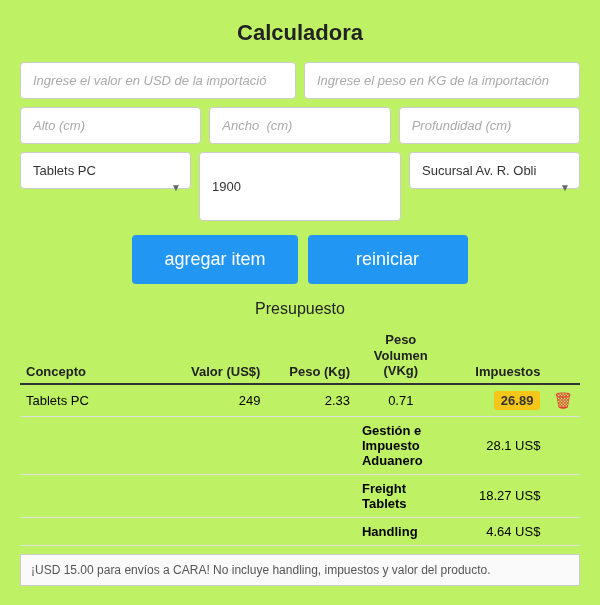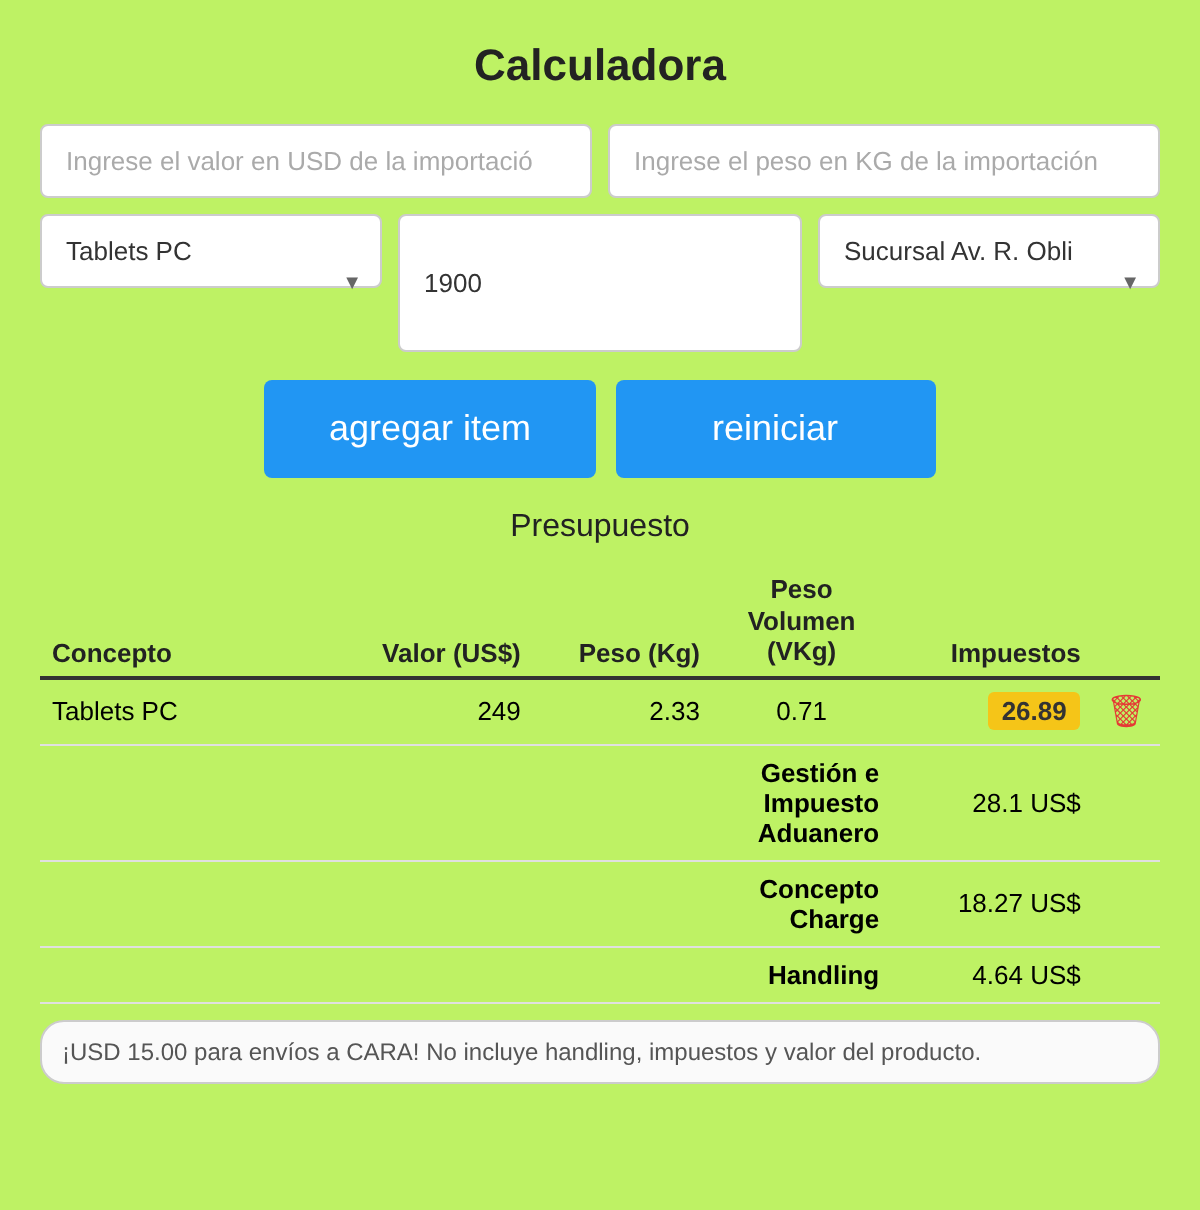--- a/index.html
+++ b/index.html
@@ -33,20 +33,21 @@
     .input-field {
       flex: 1;
       border: 1px solid #ccc;
       border-radius: 4px;
       padding: 10px 12px;
       font-size: 13px;
       color: #888;
       background: #fff;
       outline: none;
       width: 100%;
+      font-style: italic;
     }
     .input-field::placeholder {
       color: #aaa;
     }
     .select-wrap {
       flex: 1;
       position: relative;
     }
     .select-field {
       width: 100%;
@@ -155,30 +156,30 @@
       cursor: pointer;
     }
     .summary-row td {
       border-bottom: 1px solid #e0e0e0;
       padding: 7px 6px;
       font-size: 13px;
       vertical-align: middle;
     }
     .summary-label {
       font-weight: bold;
-      text-align: right;
+      text-align: left;
     }
     .summary-value {
       text-align: right;
       white-space: nowrap;
     }
     .note-box {
       margin-top: 8px;
       border: 1px solid #ccc;
-      border-radius: 12px;
+      border-radius: 0;
       padding: 8px 10px;
       font-size: 12px;
       color: #555;
       background: #fafafa;
     }
     .vol-header {
       line-height: 1.2;
     }
   </style>
 </head>
@@ -186,20 +187,25 @@
 
 <div class="calculator-container">
 
   <h1 class="title">Calculadora</h1>
 
   <div class="row">
     <input class="input-field" type="text" placeholder="Ingrese el valor en USD de la importació" style="">
     <input class="input-field" type="text" placeholder="Ingrese el peso en KG de la importación" style="">
   </div>
 
+  <div class="row">
+    <input class="input-field" type="text" placeholder="Alto (cm)" style="">
+    <input class="input-field" type="text" placeholder="Ancho  (cm)" style="">
+    <input class="input-field" type="text" placeholder="Profundidad (cm)" style="">
+  </div>
 
   <div class="row">
     <div class="select-wrap">
       <select class="select-field">
         <option>Tablets PC</option>
         <option>Electrónica</option>
         <option>Ropa</option>
         <option>Calzado</option>
       </select>
       <span class="select-arrow">▼</span>
@@ -252,21 +258,21 @@
         </tr>
 
         <tr class="summary-row">
           <td colspan="3"></td>
           <td class="summary-label">Gestión e Impuesto Aduanero</td>
           <td class="summary-value">28.1 US$</td>
           <td></td>
         </tr>
         <tr class="summary-row">
           <td colspan="3"></td>
-          <td class="summary-label">Concepto Charge</td>
+          <td class="summary-label">Freight Tablets</td>
           <td class="summary-value">18.27 US$</td>
           <td></td>
         </tr>
         <tr class="summary-row">
           <td colspan="3"></td>
           <td class="summary-label">Handling</td>
           <td class="summary-value">4.64 US$</td>
           <td></td>
         </tr>
       </tbody>

